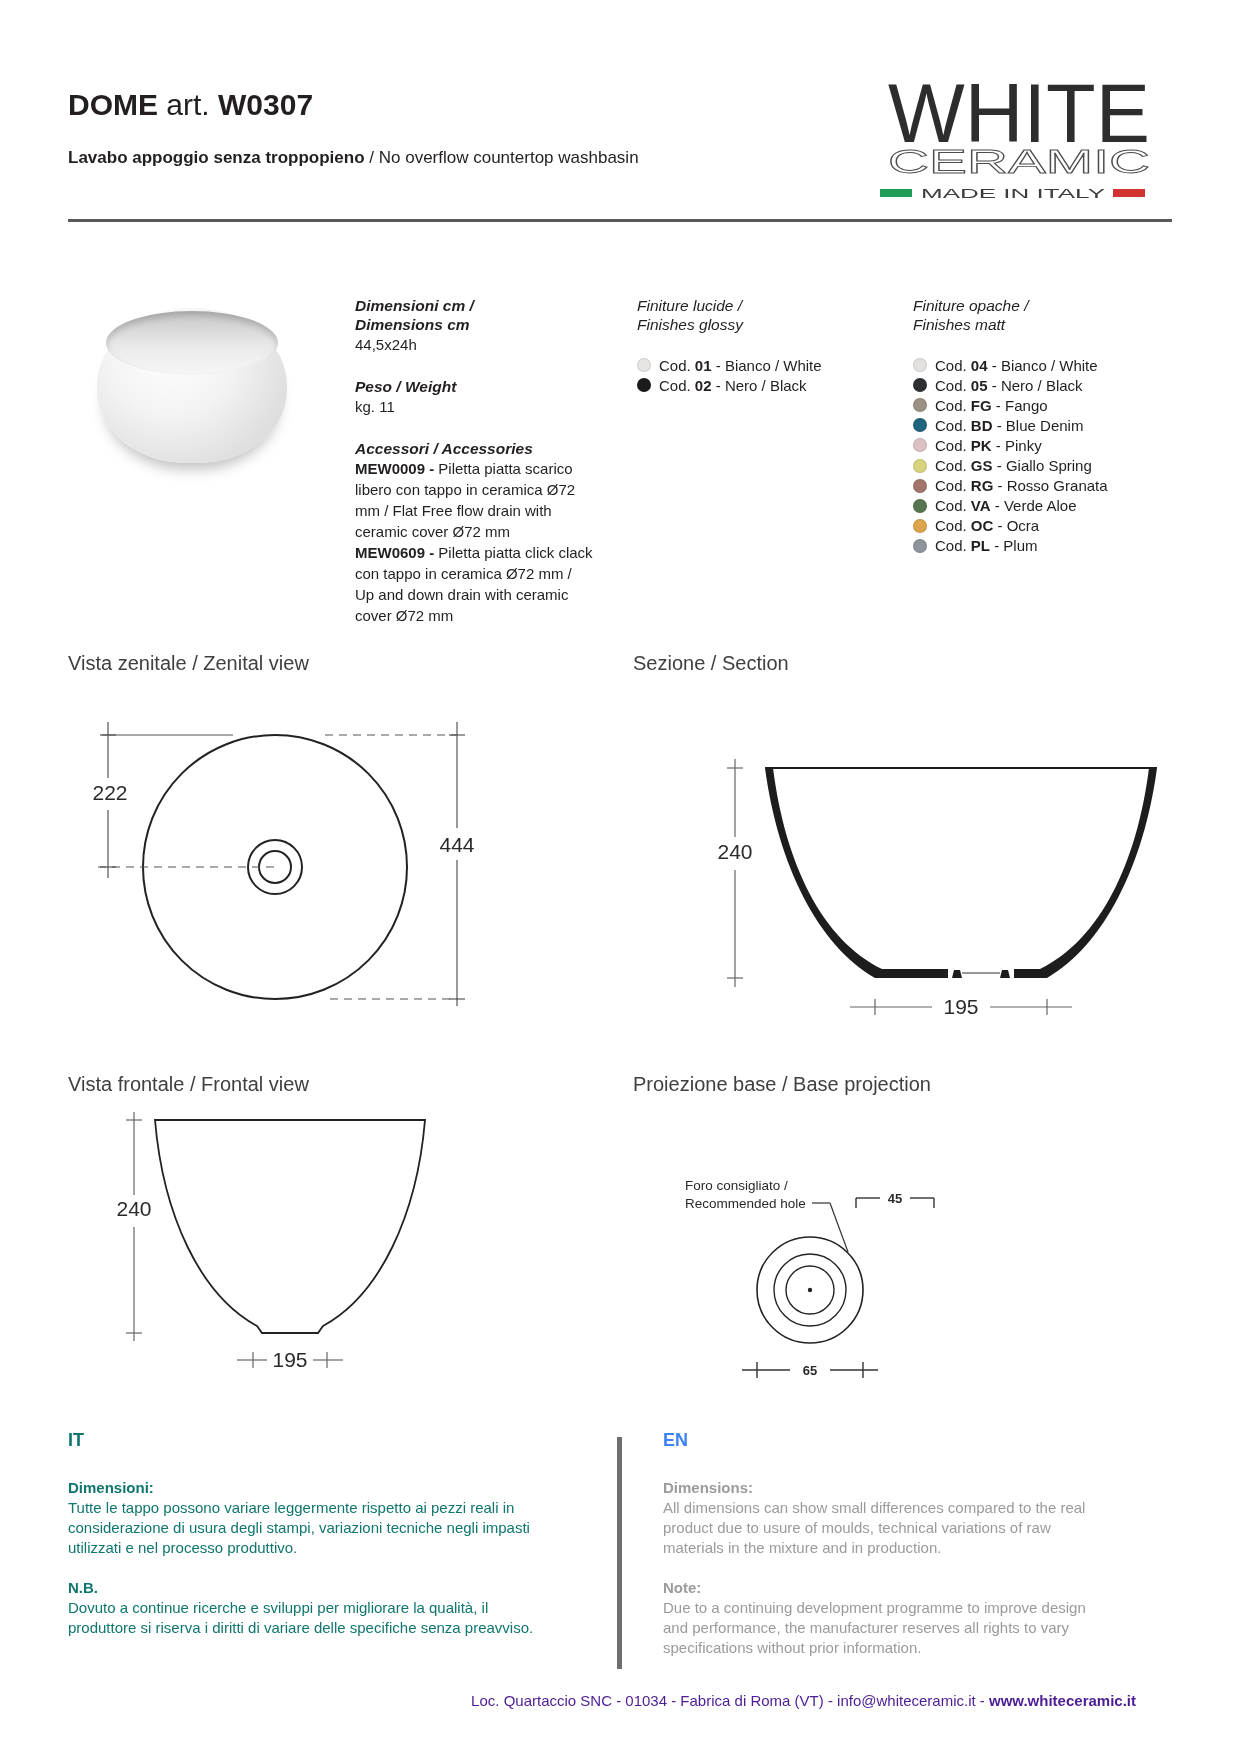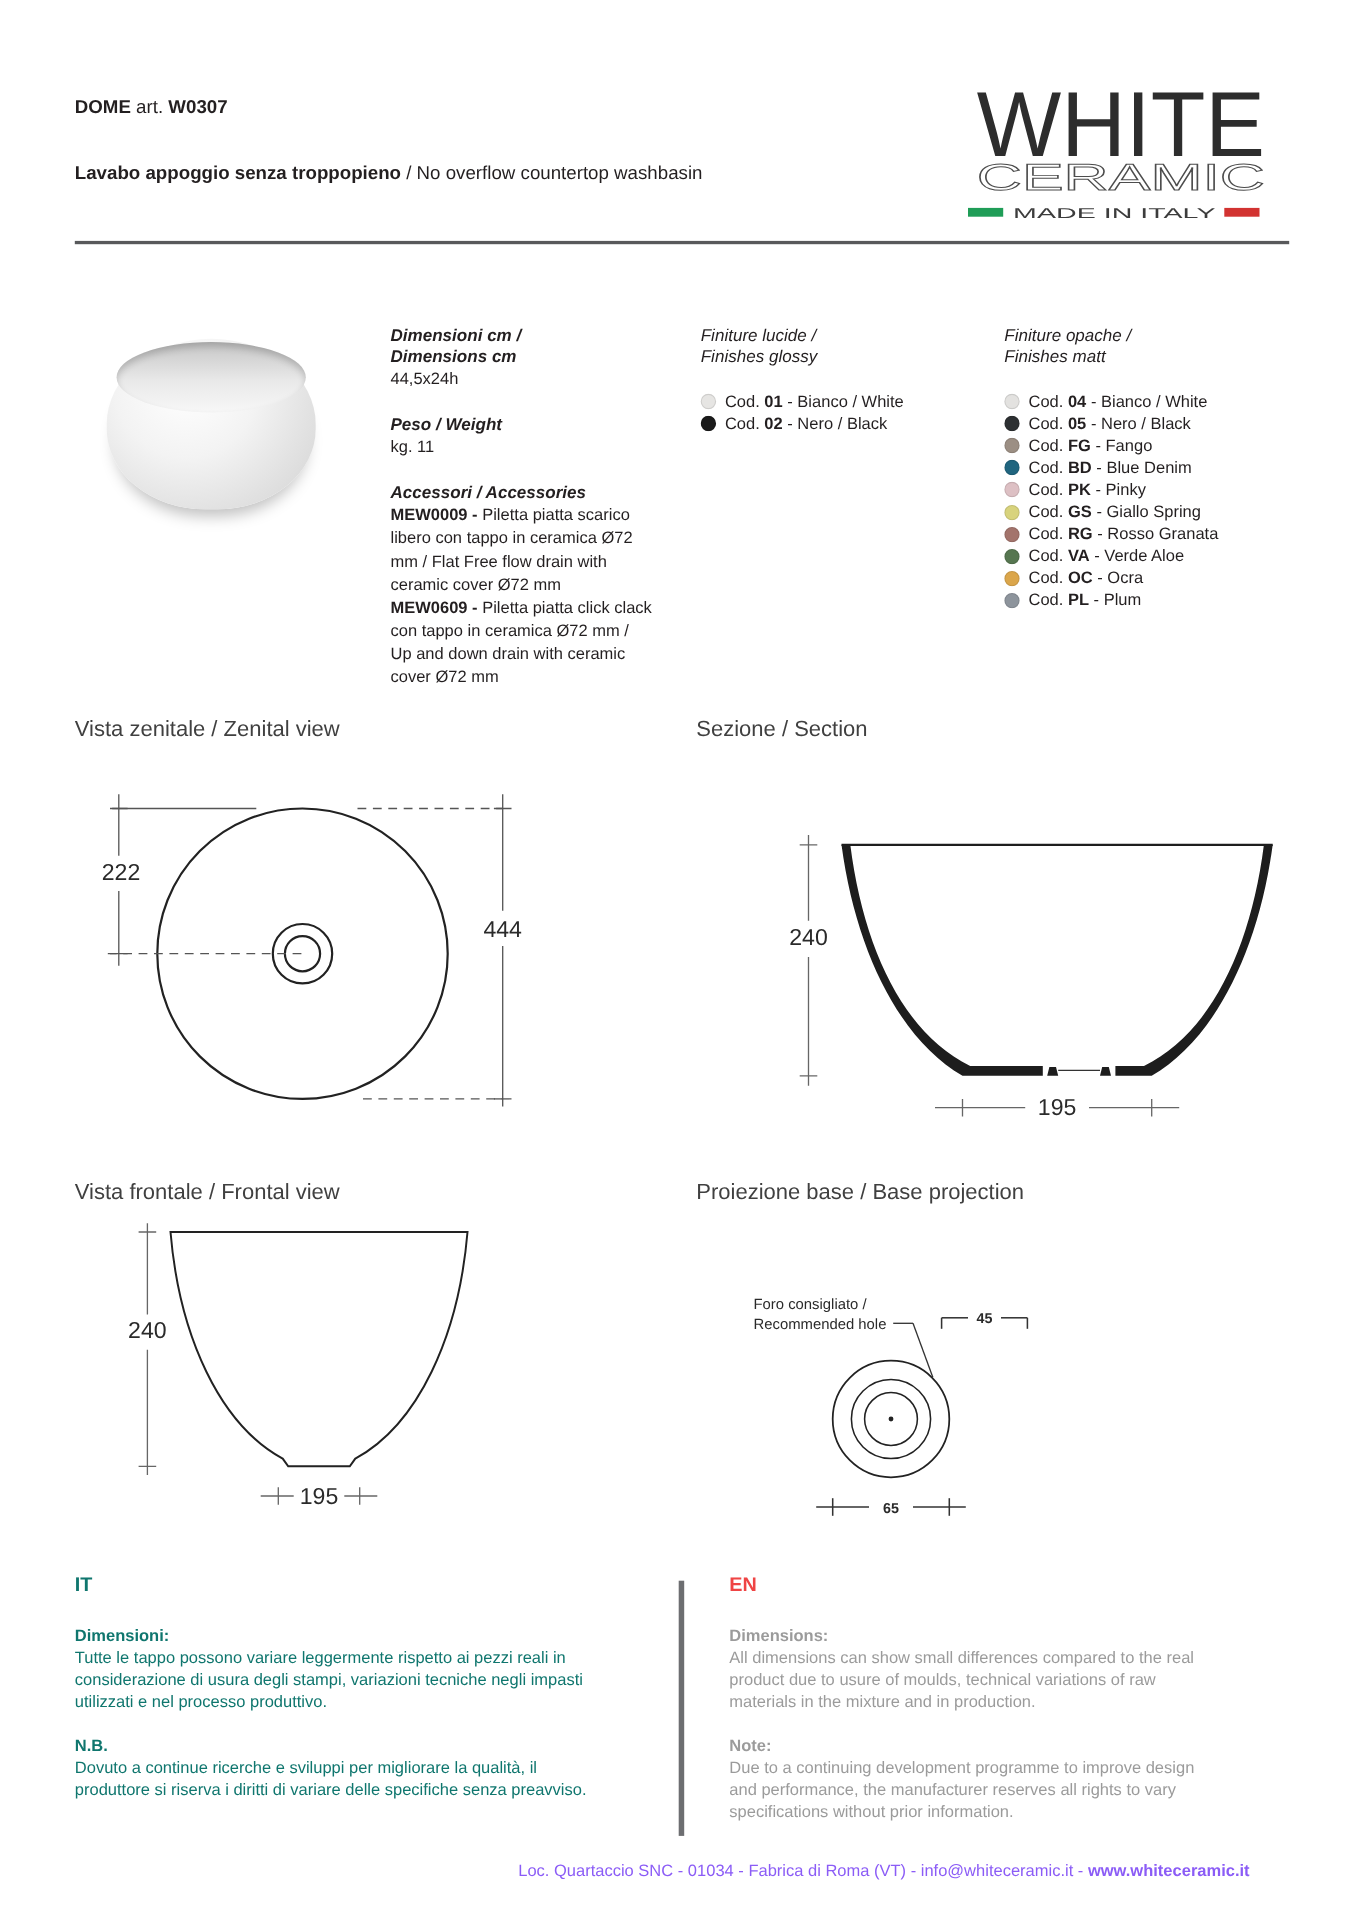--- a/index.html
+++ b/index.html
@@ -1,21 +1,21 @@
 <!DOCTYPE html>
 <html><head>
 <meta charset="utf-8">
 <style>
   html,body{margin:0;padding:0;background:#ffffff;}
   body{font-family:"Liberation Sans","DejaVu Sans",sans-serif;color:#231f20;}
   .page{position:relative;width:1241px;height:1754px;background:#fff;overflow:hidden;}
   .abs{position:absolute;}
 
   
-  .title{left:68px;top:88px;font-size:17px;letter-spacing:0;}
+  .title{left:68px;top:88px;font-size:30px;letter-spacing:0;}
   .title b{font-weight:bold;}
   .subtitle{left:68px;top:148px;font-size:17px;}
   .subtitle b{font-weight:bold;}
   .rule{left:68px;top:219px;width:1104px;height:3px;background:#58595b;}
 
   
   .logo{left:880px;top:76px;}
 
   
   .photo{left:85px;top:300px;width:215px;height:180px;}
@@ -51,26 +51,26 @@
 
   svg text{font-family:"Liberation Sans","DejaVu Sans",sans-serif;}
   .dimtxt{font-size:21px;fill:#2a2a2a;}
   .dimtxt-sm{font-size:13px;font-weight:bold;fill:#2a2a2a;}
   .notetxt{font-size:13.5px;fill:#2a2a2a;}
 
   
   .itblock{left:68px;top:1430px;width:487px;font-size:15px;line-height:20px;color:#0f766e;}
   .enblock{left:663px;top:1430px;width:447px;font-size:15px;line-height:20px;color:#9b9b9b;}
   .langhead{font-size:18px;font-weight:bold;margin:0 0 28px 0;}
-  .enblock .langhead{color:#ef4444;}
+  .enblock .langhead{color:#3b82f6;}
   .ptitle{font-weight:bold;margin:0;}
   .ptext{margin:0 0 20px 0;}
   .divider{left:617px;top:1437px;width:5px;height:232px;background:#6d6e71;}
 
-  .footer{top:1692px;right:105px;font-size:15px;white-space:nowrap;color:#8b5cf6;}
+  .footer{top:1692px;right:105px;font-size:15px;white-space:nowrap;color:#4c1d95;}
   .footer b{font-weight:bold;}
 </style>
 </head>
 <body>
 
 <div class="page">
 
   <div class="abs title">
     <b>DOME</b><span>&nbsp;</span><span>art.</span><span>&nbsp;</span><b>W0307</b>
   </div>

